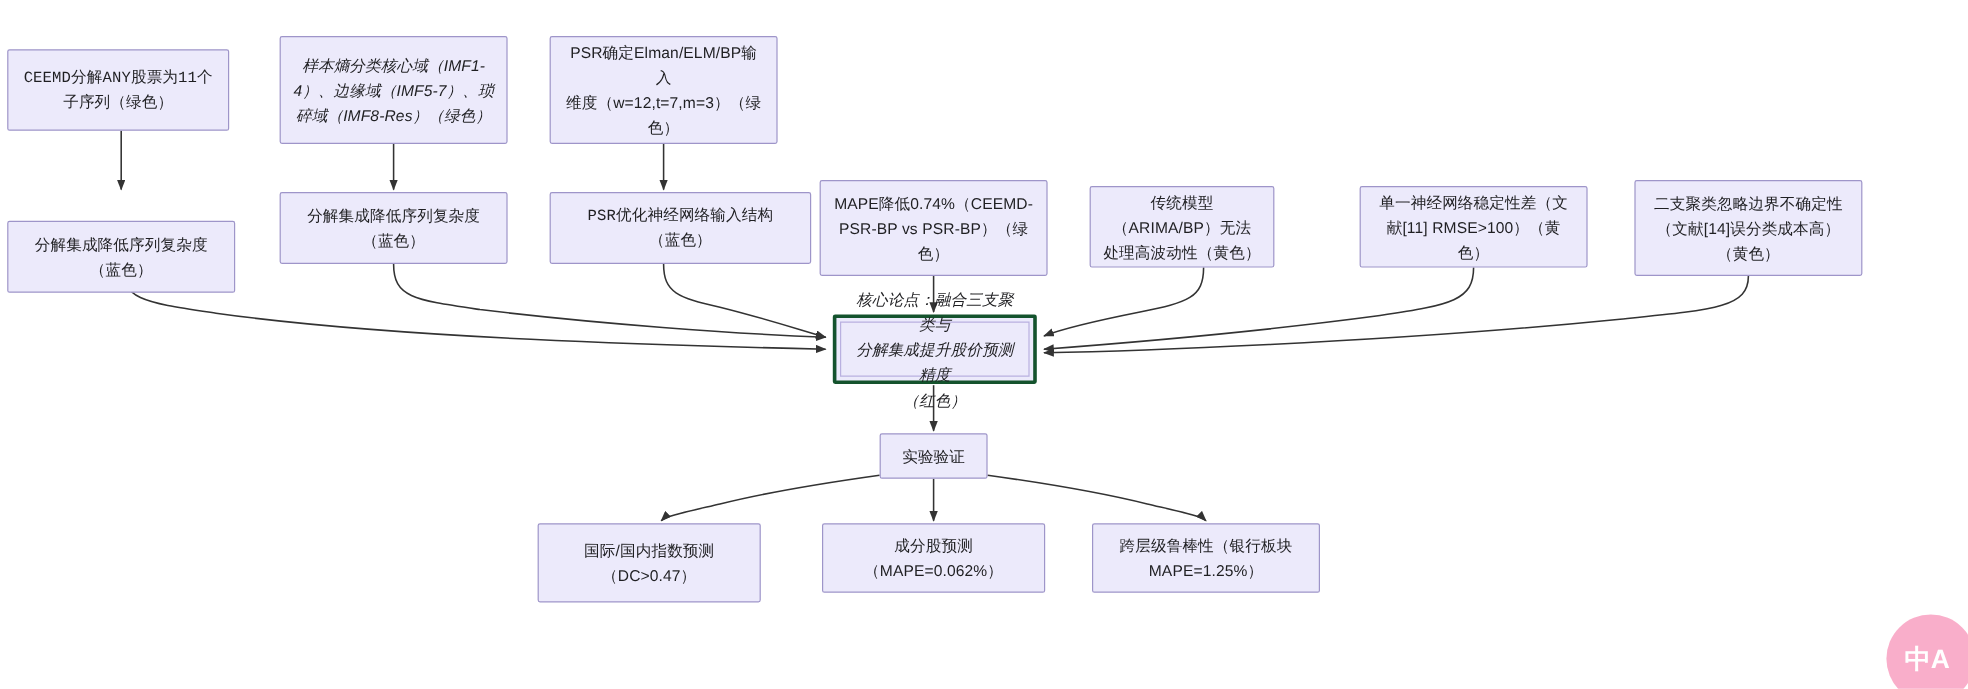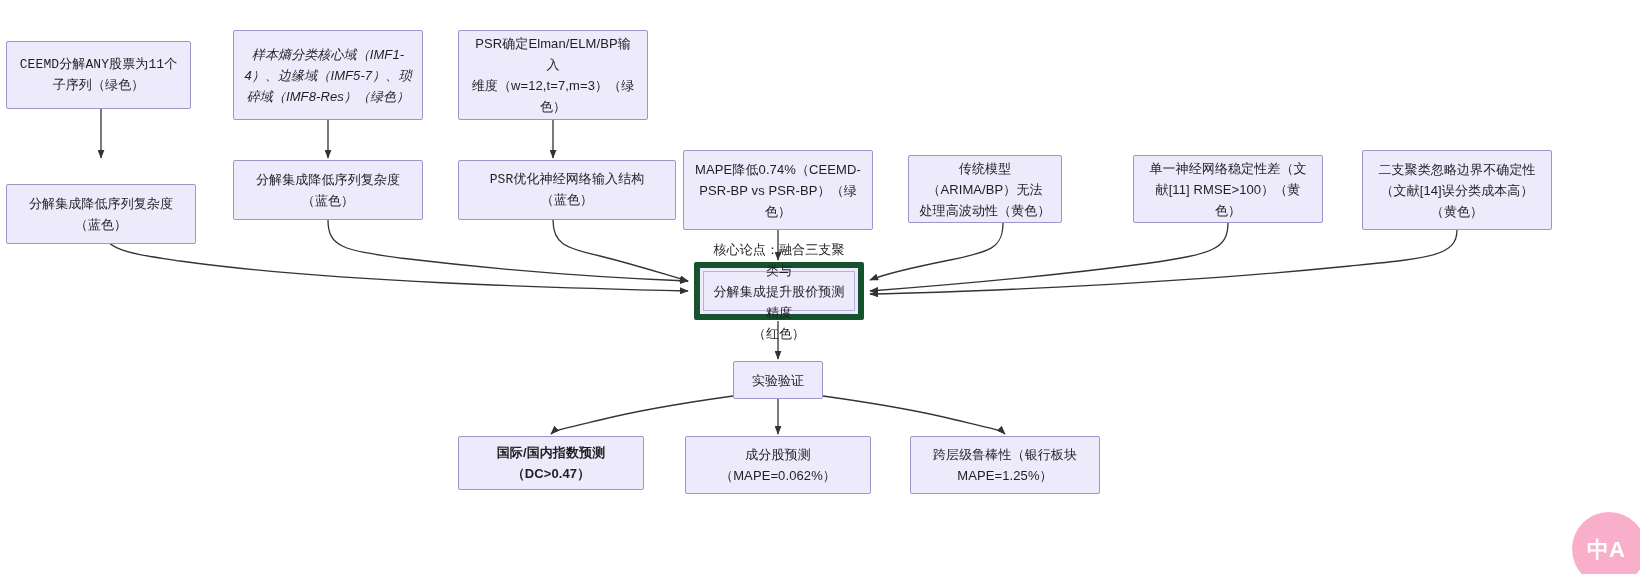--- a/index.html
+++ b/index.html
@@ -45,23 +45,24 @@
     padding: 4px 10px;
     letter-spacing: 0.1px;
   }
   .node .label {
     display: block;
     width: 100%;
     white-space: pre-line;
   }
   
   .node.central {
-    border: 6px solid #14532d;
+    border: 3px solid #14532d;
     box-shadow: inset 0 0 0 3px #ECEAFB, inset 0 0 0 4px #B9B0E0;
     background: #ECEAFB;
+    font-style: italic;
   }
   .watermark {
     position: absolute;
     width: 74px;
     height: 74px;
     border-radius: 50%;
     background: #F9A8C6;
     display: flex;
     align-items: center;
     justify-content: center;
@@ -159,21 +160,21 @@
 （黄色）</span>
   </div>
   <div class="node central" style="left: 694px; top: 262px; width: 170px; height: 58px;">
     <span class="label">核心论点：融合三支聚类与
 分解集成提升股价预测精度
 （红色）</span>
   </div>
   <div class="node" style="left: 733px; top: 361px; width: 90px; height: 38px;">
     <span class="label">实验验证</span>
   </div>
-  <div class="node" style="left: 458px; top: 436px; width: 186px; height: 54px; font-weight: bold;">
+  <div class="node" style="left: 448px; top: 436px; width: 186px; height: 66px;">
     <span class="label">国际/国内指数预测
 （DC&gt;0.47）</span>
   </div>
   <div class="node" style="left: 685px; top: 436px; width: 186px; height: 58px;">
     <span class="label">成分股预测
 （MAPE=0.062%）</span>
   </div>
   <div class="node" style="left: 910px; top: 436px; width: 190px; height: 58px; padding-left: 10px;">
     <span class="label">跨层级鲁棒性（银行板块
 MAPE=1.25%）</span>

